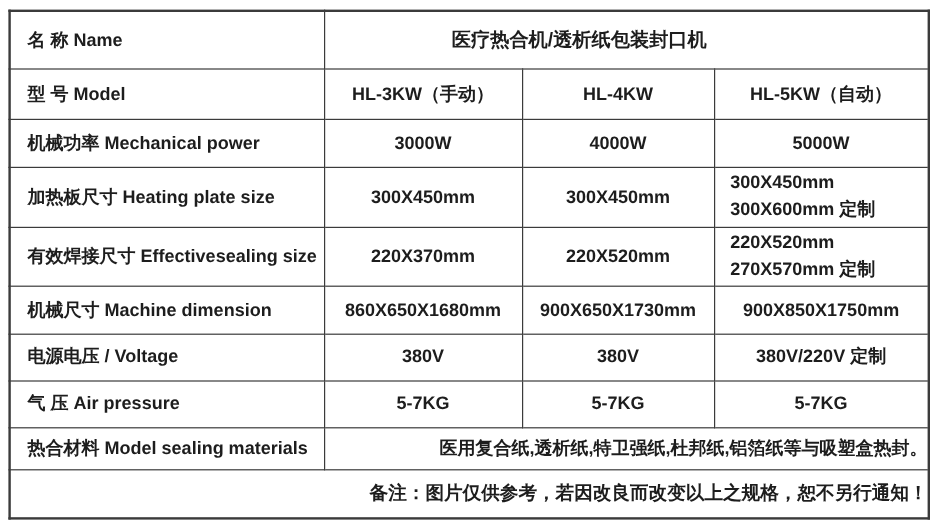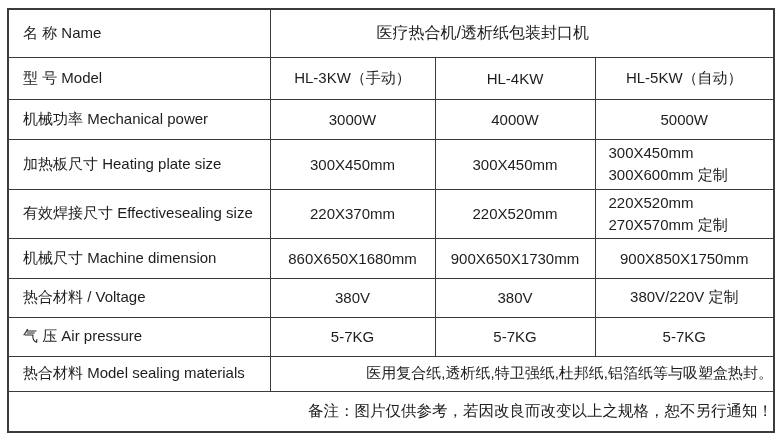--- a/index.html
+++ b/index.html
@@ -12,20 +12,21 @@
     color: #1d1d1d;
     overflow: hidden;
   }
   .spec-table {
     position: absolute;
     left: 7px;
     top: 8px;
     border-collapse: collapse;
     table-layout: fixed;
     border: 2px solid #3b3b3b;
+    font-weight: bold;
   }
   .spec-table td {
     border: 1px solid #3b3b3b;
     font-size: 15px;
     padding: 0;
     vertical-align: middle;
     white-space: nowrap;
     overflow: hidden;
   }
   td.label-cell {
@@ -107,21 +108,21 @@
   </tr>
 
   <tr style="height:40px">
     <td class="label-cell">机械尺寸 Machine dimension</td>
     <td class="value-cell">860X650X1680mm</td>
     <td class="value-cell">900X650X1730mm</td>
     <td class="value-cell">900X850X1750mm</td>
   </tr>
 
   <tr style="height:39px">
-    <td class="label-cell">热合材料 / Voltage</td>
+    <td class="label-cell">电源电压 / Voltage</td>
     <td class="value-cell">380V</td>
     <td class="value-cell">380V</td>
     <td class="value-cell">380V/220V 定制</td>
   </tr>
 
   <tr style="height:39px">
     <td class="label-cell">气 压 Air pressure</td>
     <td class="value-cell">5-7KG</td>
     <td class="value-cell">5-7KG</td>
     <td class="value-cell">5-7KG</td>

